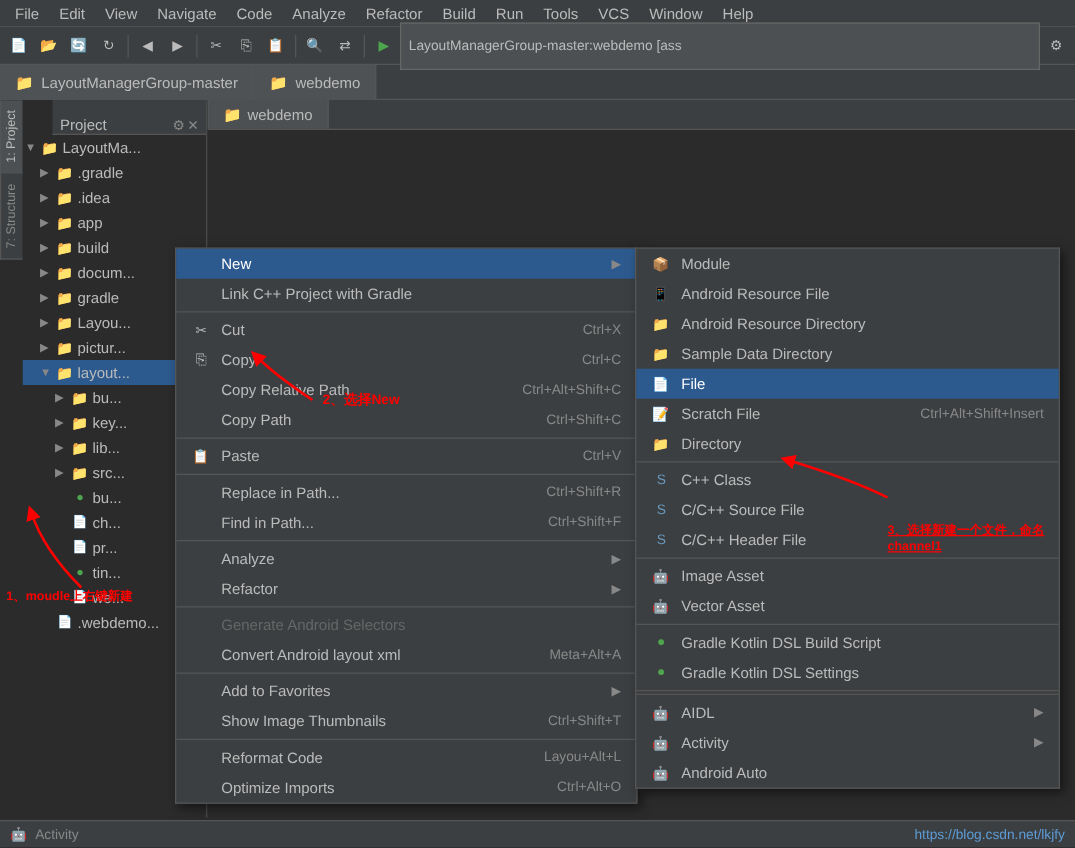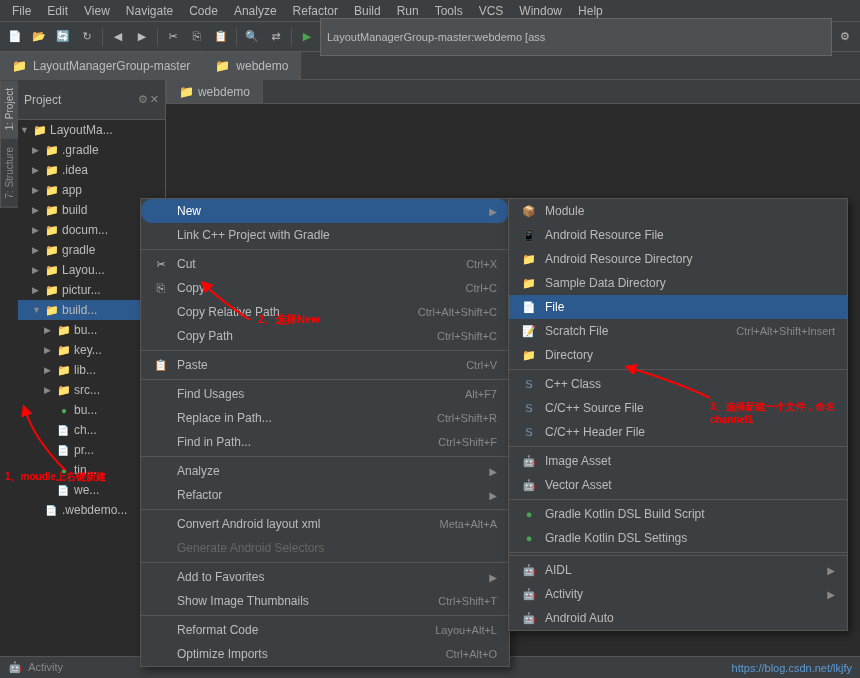--- a/index.html
+++ b/index.html
@@ -103,26 +103,27 @@
     
     .project-panel {
       width: 148px;
       background: #2b2b2b;
       border-right: 1px solid #555;
       overflow: hidden;
       position: relative;
     }
     .project-panel-header {
       background: #3c3f41;
-      height: 40px;
-      display: flex;
-      align-items: center;
+      height: 28px;
+      display: flex;
+      align-items: flex-end;
       justify-content: space-between;
       padding: 0 6px;
       border-bottom: 1px solid #555;
+      margin-left: 24px;
     }
     .project-panel-header-title {
       color: #bbbbbb;
       font-size: 12px;
     }
     .project-panel-icons {
       display: flex;
       gap: 2px;
     }
     .project-panel-icon {
@@ -256,21 +257,20 @@
     .right-panel {
       flex: 1;
       background: #2b2b2b;
       position: relative;
       overflow: hidden;
     }
 
     .new-item-highlighted {
       background: #2d5a8e !important;
       color: #ffffff !important;
-      border-radius: 11px;
     }
 
     .file-item-highlighted {
       background: #2d5a8e !important;
       color: #ffffff !important;
     }
 
     
     .editor-tabs {
       background: #3c3f41;
@@ -401,21 +401,21 @@
         <span>Layou...</span>
       </div>
       <div class="tree-item" style="padding-left:14px;">
         <span class="tree-arrow">▶</span>
         <span class="tree-icon folder-icon">📁</span>
         <span>pictur...</span>
       </div>
       <div class="tree-item selected" style="padding-left:14px;">
         <span class="tree-arrow">▼</span>
         <span class="tree-icon folder-icon">📁</span>
-        <span>build...</span>
+        <span>layout...</span>
       </div>
       <div class="tree-item" style="padding-left:26px;">
         <span class="tree-arrow">▶</span>
         <span class="tree-icon folder-icon">📁</span>
         <span>bu...</span>
       </div>
       <div class="tree-item" style="padding-left:26px;">
         <span class="tree-arrow">▶</span>
         <span class="tree-icon folder-icon">📁</span>
         <span>key...</span>
@@ -521,27 +521,20 @@
       <div class="context-menu-item-left">
         <span class="context-menu-item-icon">📋</span>
         <span>Paste</span>
       </div>
       <span class="context-menu-shortcut">Ctrl+V</span>
     </div>
     <div class="context-menu-separator"></div>
     <div class="context-menu-item">
       <div class="context-menu-item-left">
         <span class="context-menu-item-icon"></span>
-        <span>Find Usages</span>
-      </div>
-      <span class="context-menu-shortcut">Alt+F7</span>
-    </div>
-    <div class="context-menu-item">
-      <div class="context-menu-item-left">
-        <span class="context-menu-item-icon"></span>
         <span>Replace in Path...</span>
       </div>
       <span class="context-menu-shortcut">Ctrl+Shift+R</span>
     </div>
     <div class="context-menu-item">
       <div class="context-menu-item-left">
         <span class="context-menu-item-icon"></span>
         <span>Find in Path...</span>
       </div>
       <span class="context-menu-shortcut">Ctrl+Shift+F</span>
@@ -555,32 +548,32 @@
       <span class="context-menu-arrow">▶</span>
     </div>
     <div class="context-menu-item">
       <div class="context-menu-item-left">
         <span class="context-menu-item-icon"></span>
         <span>Refactor</span>
       </div>
       <span class="context-menu-arrow">▶</span>
     </div>
     <div class="context-menu-separator"></div>
+    <div class="context-menu-item disabled">
+      <div class="context-menu-item-left">
+        <span class="context-menu-item-icon"></span>
+        <span>Generate Android Selectors</span>
+      </div>
+    </div>
     <div class="context-menu-item">
       <div class="context-menu-item-left">
         <span class="context-menu-item-icon"></span>
         <span>Convert Android layout xml</span>
       </div>
       <span class="context-menu-shortcut">Meta+Alt+A</span>
-    </div>
-    <div class="context-menu-item disabled">
-      <div class="context-menu-item-left">
-        <span class="context-menu-item-icon"></span>
-        <span>Generate Android Selectors</span>
-      </div>
     </div>
     <div class="context-menu-separator"></div>
     <div class="context-menu-item">
       <div class="context-menu-item-left">
         <span class="context-menu-item-icon"></span>
         <span>Add to Favorites</span>
       </div>
       <span class="context-menu-arrow">▶</span>
     </div>
     <div class="context-menu-item">
@@ -739,21 +732,21 @@
 
   <svg style="position:absolute; left:200px; top:190px; pointer-events:none; z-index:200;" width="60" height="60">
     <defs>
         <marker id="arrowhead2" markerWidth="6" markerHeight="6" refX="3" refY="3" orient="auto">
       <path d="M0,0 L0,6 L6,3 z" fill="red"></path>
     </marker>
       </defs>
     <path d="M50,50 Q20,30 5,15" stroke="red" stroke-width="2" fill="none" marker-end="url(#arrowhead2)"></path>
   </svg>
 
-  <div class="annotation" style="left:710px; top:320px; width:130px;">
+  <div class="annotation" style="left:710px; top:338px; width:130px;text-decoration:underline;">
     <span style="color:red; font-size:10px; line-height:1.3;">3、选择新建一个文件，命名channel1</span>
   </div>
 
   <svg style="position:absolute; left:620px; top:268px; pointer-events:none; z-index:200;" width="100" height="60">
     <defs>
         <marker id="arrowhead3" markerWidth="6" markerHeight="6" refX="3" refY="3" orient="auto">
       <path d="M0,0 L0,6 L6,3 z" fill="red"></path>
     </marker>
       </defs>
     <path d="M90,50 Q60,35 10,20" stroke="red" stroke-width="2" fill="none" marker-end="url(#arrowhead3)"></path>

